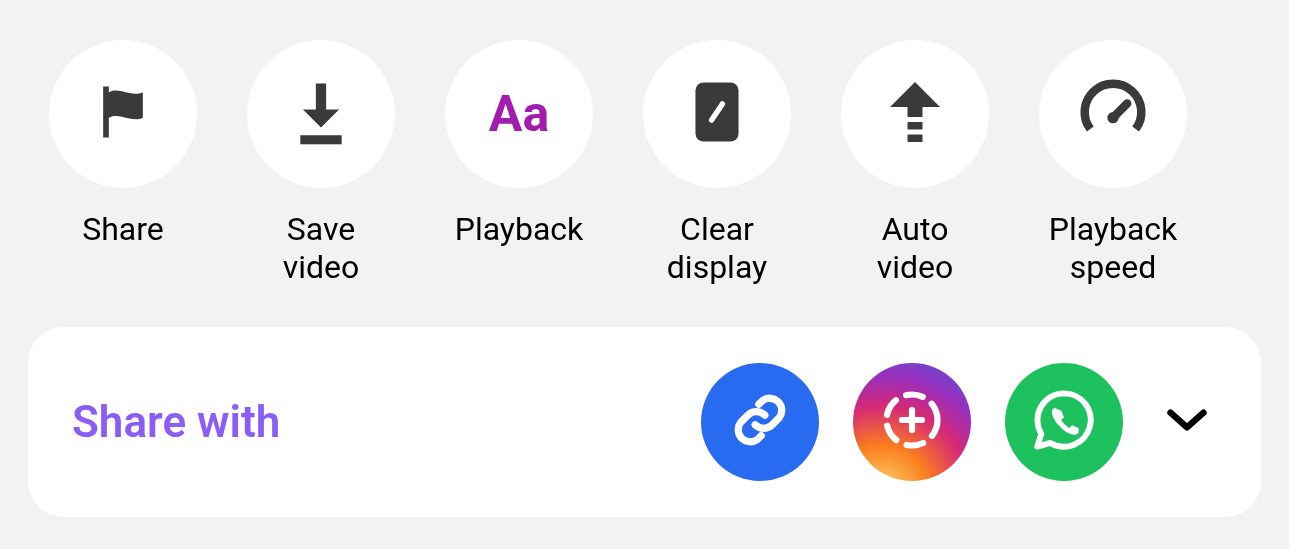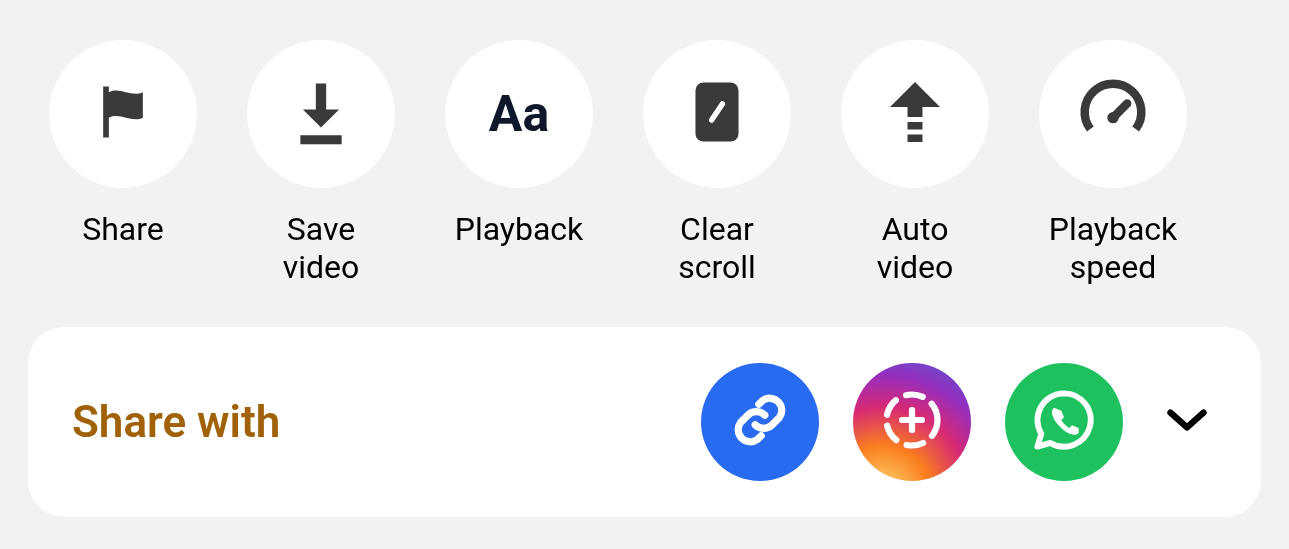--- a/index.html
+++ b/index.html
@@ -45,21 +45,21 @@
       background: #ffffff;
       border-radius: 36px;
       padding: 36px 44px;
       display: flex;
       align-items: center;
       gap: 34px;
     }
     .share-title {
       font-size: 44px;
       font-weight: 600;
-      color: #a16207;
+      color: #8b5cf6;
       flex: 1;
     }
     .share-icon-circle {
       width: 118px;
       height: 118px;
       border-radius: 50%;
       display: flex;
       align-items: center;
       justify-content: center;
       flex-shrink: 0;
@@ -104,36 +104,36 @@
           <path d="M10 2 h4 v10 h5 l-7 7 l-7 -7 h5 z"></path>
           <rect x="4" y="22" width="16" height="3.5"></rect>
         </svg>
       </span>
     </div>
     <span class="action-label">Save video</span>
   </div>
 
   <div class="action-item">
     <div class="action-circle">
-      <span style="font-size:50px;font-weight:700;color:#0f172a;line-height:1;">Aa</span>
+      <span style="font-size:50px;font-weight:700;color:#a21caf;line-height:1;">Aa</span>
     </div>
     <span class="action-label">Playback</span>
   </div>
 
   <div class="action-item">
     <div class="action-circle">
       <span>
         <svg width="56" height="70" viewBox="0 0 20 26" fill="#3a3a3a">
           <rect x="2" y="2" width="16" height="22" rx="3"></rect>
           <line x1="8" y1="16" x2="12" y2="10" stroke="#ffffff" stroke-width="2" stroke-linecap="round"></line>
         </svg>
       </span>
     </div>
     <span class="action-label">Clear
-scroll</span>
+display</span>
   </div>
 
   <div class="action-item">
     <div class="action-circle">
       <span>
         <svg width="60" height="72" viewBox="0 0 24 28" fill="#3a3a3a">
           <path d="M12 2 L22 12 L15 12 L15 16 L9 16 L9 12 L2 12 Z"></path>
           <rect x="9" y="18" width="6" height="3"></rect>
           <rect x="9" y="23" width="6" height="3"></rect>
         </svg>

